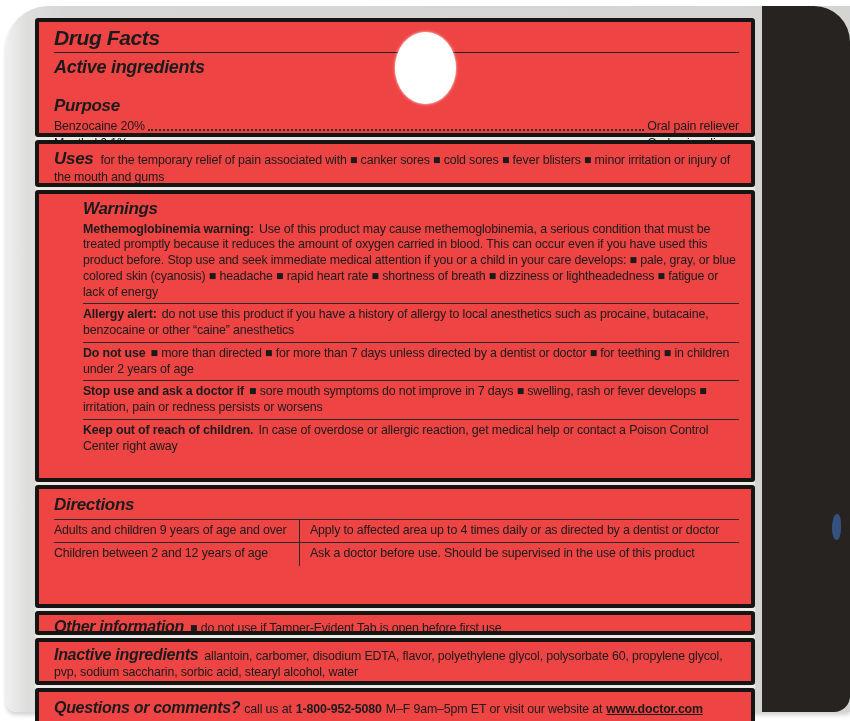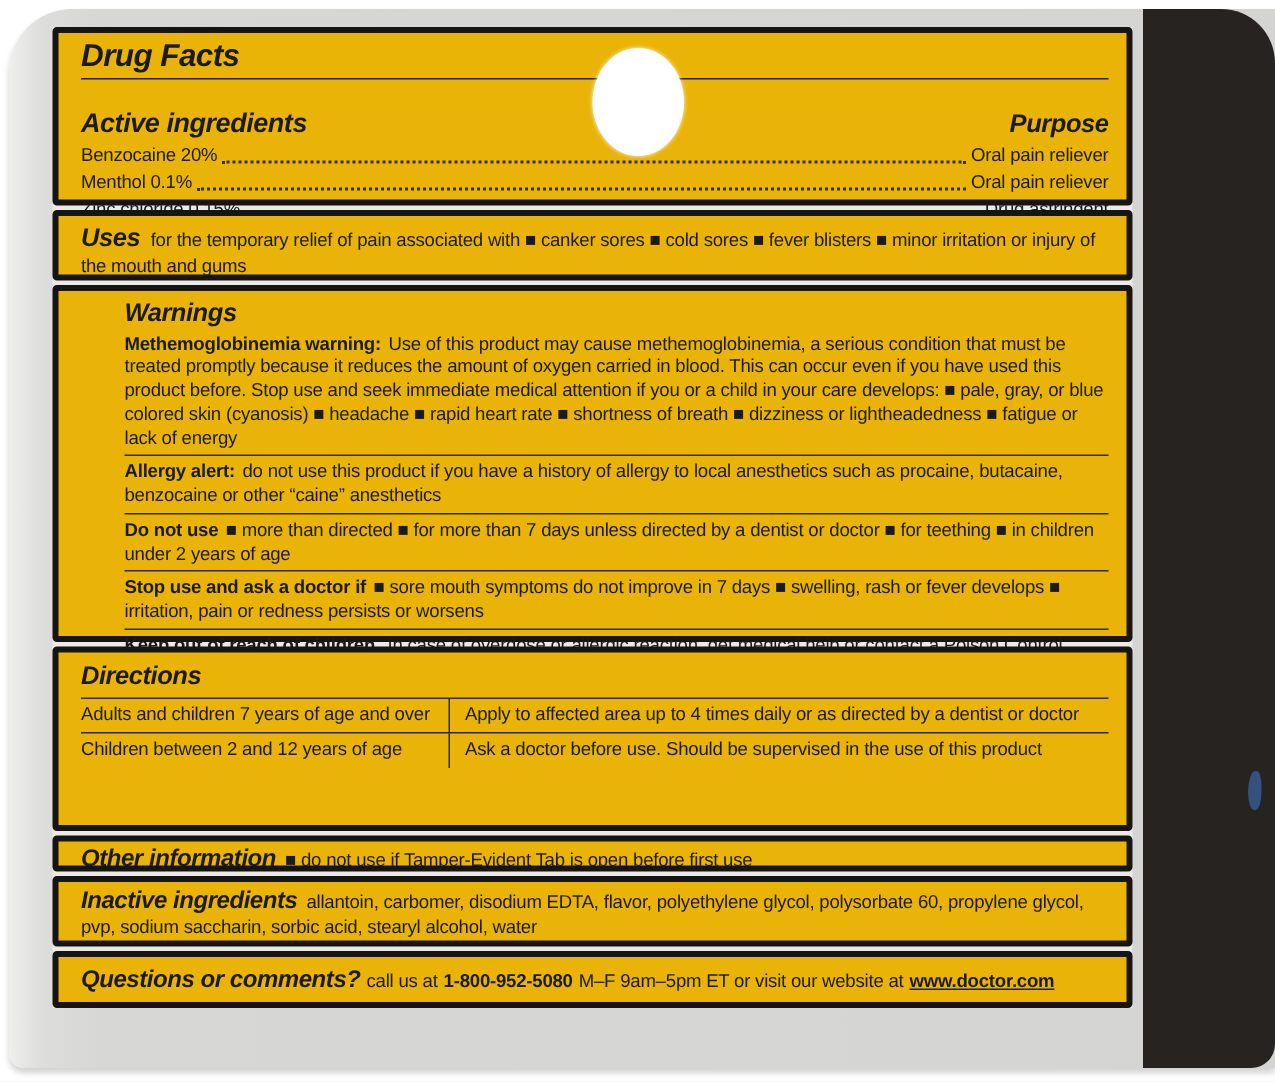--- a/index.html
+++ b/index.html
@@ -20,28 +20,28 @@
   .blue-sliver{
     position:absolute;left:832px;top:514px;width:9px;height:26px;
     background:#35517f;border-radius:60% 40% 50% 50%;
   }
   .label{
     position:absolute;left:35px;top:18px;width:720px;
     display:flex;flex-direction:column;gap:3px;background:#eceae7;
     letter-spacing:-0.15px;
   }
   .box{
-    border:4px solid #171513;background:#eab308;border-radius:3px;
+    border:4px solid #171513;background:#ef4444;border-radius:3px;
     padding:4px 12px 5px 15px;box-sizing:border-box;position:relative;
     font-size:12.4px;line-height:1.27;
   }
   .title{font-size:21px;font-weight:700;font-style:italic;line-height:1.15;letter-spacing:-0.4px;}
   .rule{border-top:1.6px solid #222;margin:2px 0 3px 0;height:0;}
   .thin-rule{border-top:1.4px solid #2a2a2a;margin:3px 0;height:0;}
-  .hdr-row{display:flex;justify-content:space-between;align-items:baseline;margin-top:1px;}
+  .hdr-row{display:flex;justify-content:space-between;align-items:baseline;margin-top:1px;flex-direction:column;}
   .sub-title{font-size:18px;font-weight:700;font-style:italic;letter-spacing:-0.3px;}
   .purpose-title{font-size:17px;font-weight:700;font-style:italic;letter-spacing:-0.3px;margin-top:16px;}
   .ing-row{display:flex;align-items:flex-end;margin-top:2px;}
   .ing-name,.ing-purpose{white-space:nowrap;}
   .leader{flex:1;border-bottom:2px dotted #2f2f2f;margin:0 3px 3px 3px;min-width:20px;}
   .section-heading{font-size:17px;font-weight:700;font-style:italic;letter-spacing:-0.3px;margin-right:7px;}
   .small-heading{font-size:16px;font-weight:700;font-style:italic;letter-spacing:-0.3px;margin-right:6px;}
   .lead{font-weight:700;margin-right:5px;}
   p{margin:0 0 2px 0;}
   .warn-head{font-size:17px;font-weight:700;font-style:italic;margin:0 0 2px 0;letter-spacing:-0.3px;}
@@ -92,38 +92,38 @@
       <span class="ing-name">Zinc chloride 0.15%</span>
       <span class="leader"></span>
       <span class="ing-purpose">Drug astringent</span>
     </div>
   </div>
 
   <div class="box" style="height:47px;">
     <p class="inline-flow"><span class="section-heading">Uses</span><span>for the temporary relief of pain associated with ■ canker sores ■ cold sores ■ fever blisters ■ minor irritation or injury of the mouth and gums</span></p>
   </div>
 
-  <div class="box" style="height:238px;padding-left:44px;">
+  <div class="box" style="height:292px;padding-left:44px;">
     <div class="warn-head">Warnings</div>
     <p><b class="lead">Methemoglobinemia warning:</b><span>Use of this product may cause methemoglobinemia, a serious condition that must be treated promptly because it reduces the amount of oxygen carried in blood. This can occur even if you have used this product before. Stop use and seek immediate medical attention if you or a child in your care develops: ■ pale, gray, or blue colored skin (cyanosis) ■ headache ■ rapid heart rate ■ shortness of breath ■ dizziness or lightheadedness ■ fatigue or lack of energy</span></p>
     <div class="thin-rule"></div>
     <p><b class="lead">Allergy alert:</b><span>do not use this product if you have a history of allergy to local anesthetics such as procaine, butacaine, benzocaine or other “caine” anesthetics</span></p>
     <div class="thin-rule"></div>
     <p><b class="lead">Do not use</b><span>■ more than directed ■ for more than 7 days unless directed by a dentist or doctor ■ for teething ■ in children under 2 years of age</span></p>
     <div class="thin-rule"></div>
     <p><b class="lead">Stop use and ask a doctor if</b><span>■ sore mouth symptoms do not improve in 7 days ■ swelling, rash or fever develops ■ irritation, pain or redness persists or worsens</span></p>
     <div class="thin-rule"></div>
     <p><b class="lead">Keep out of reach of children.</b><span>In case of overdose or allergic reaction, get medical help or contact a Poison Control Center right away</span></p>
   </div>
 
   <div class="box" style="height:123px;">
     <div class="dir-head">Directions</div>
     <div class="dir-table">
       <div class="dir-row">
-        <div class="dir-col-who">Adults and children 7 years of age and over</div>
+        <div class="dir-col-who">Adults and children 9 years of age and over</div>
         <div class="dir-col-what">Apply to affected area up to 4 times daily or as directed by a dentist or doctor</div>
       </div>
       <div class="dir-row">
         <div class="dir-col-who">Children between 2 and 12 years of age</div>
         <div class="dir-col-what">Ask a doctor before use. Should be supervised in the use of this product</div>
       </div>
     </div>
   </div>
 
   <div class="box" style="height:24px;padding-top:2px;">

